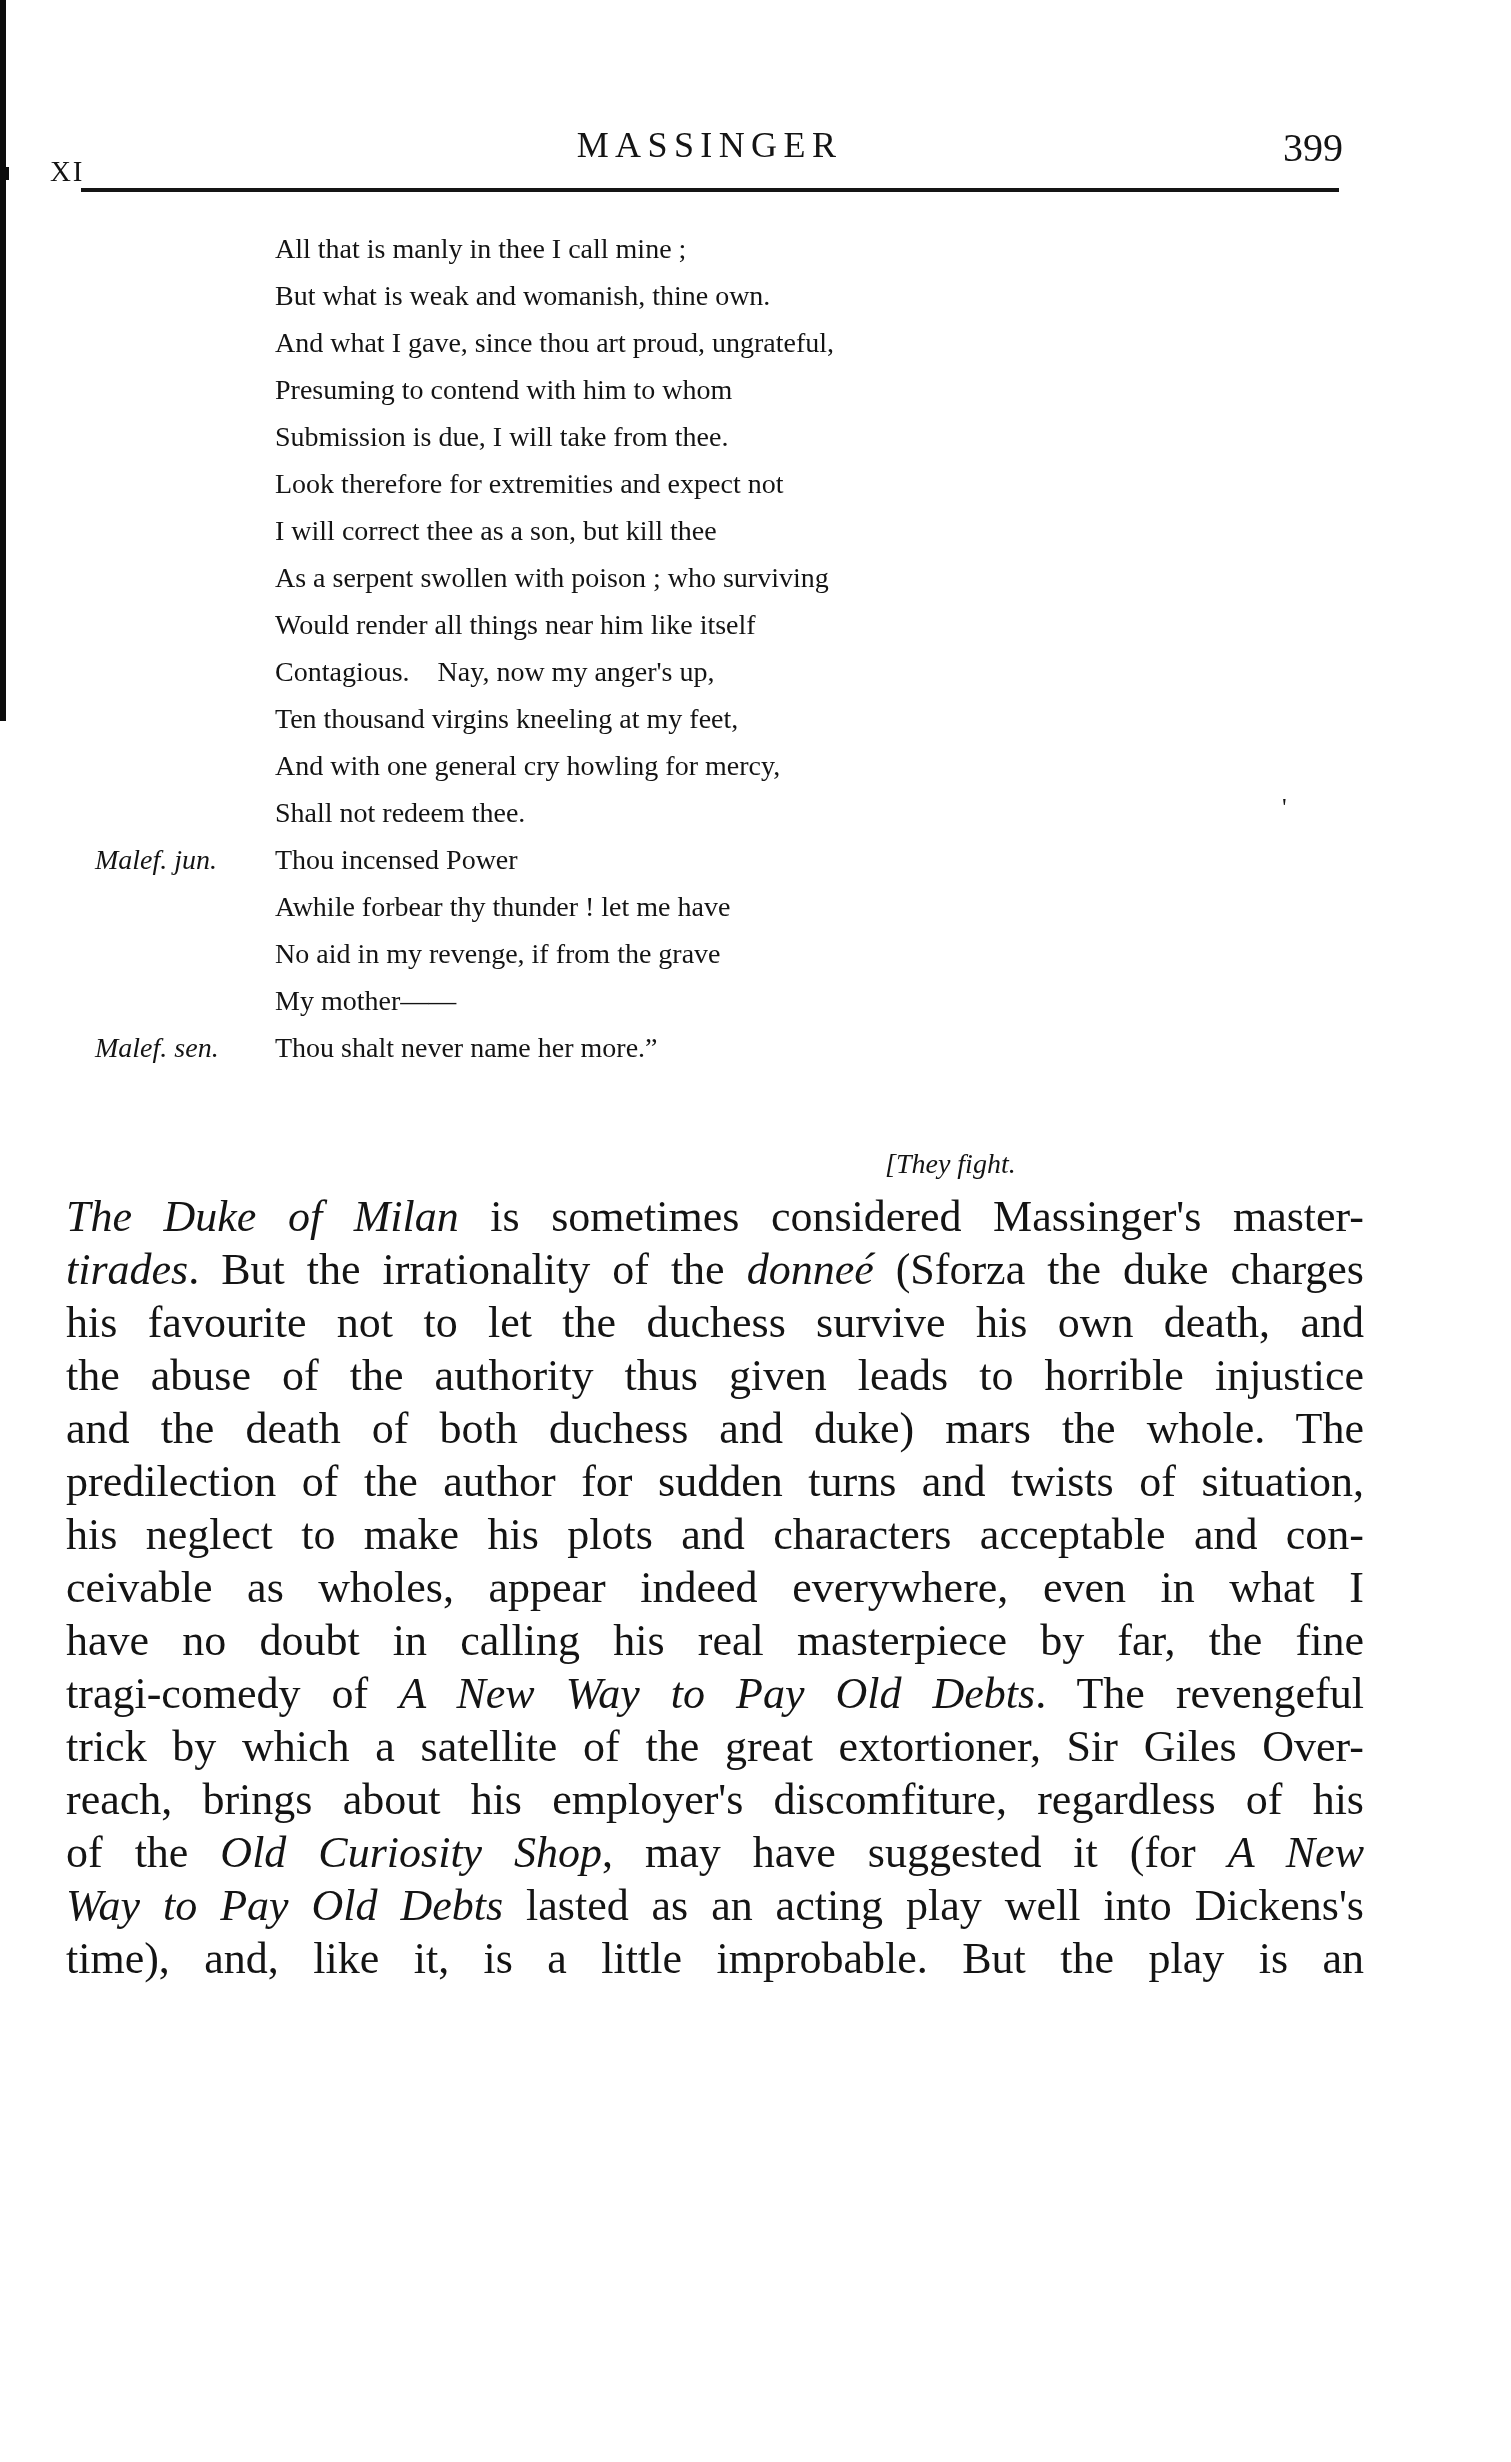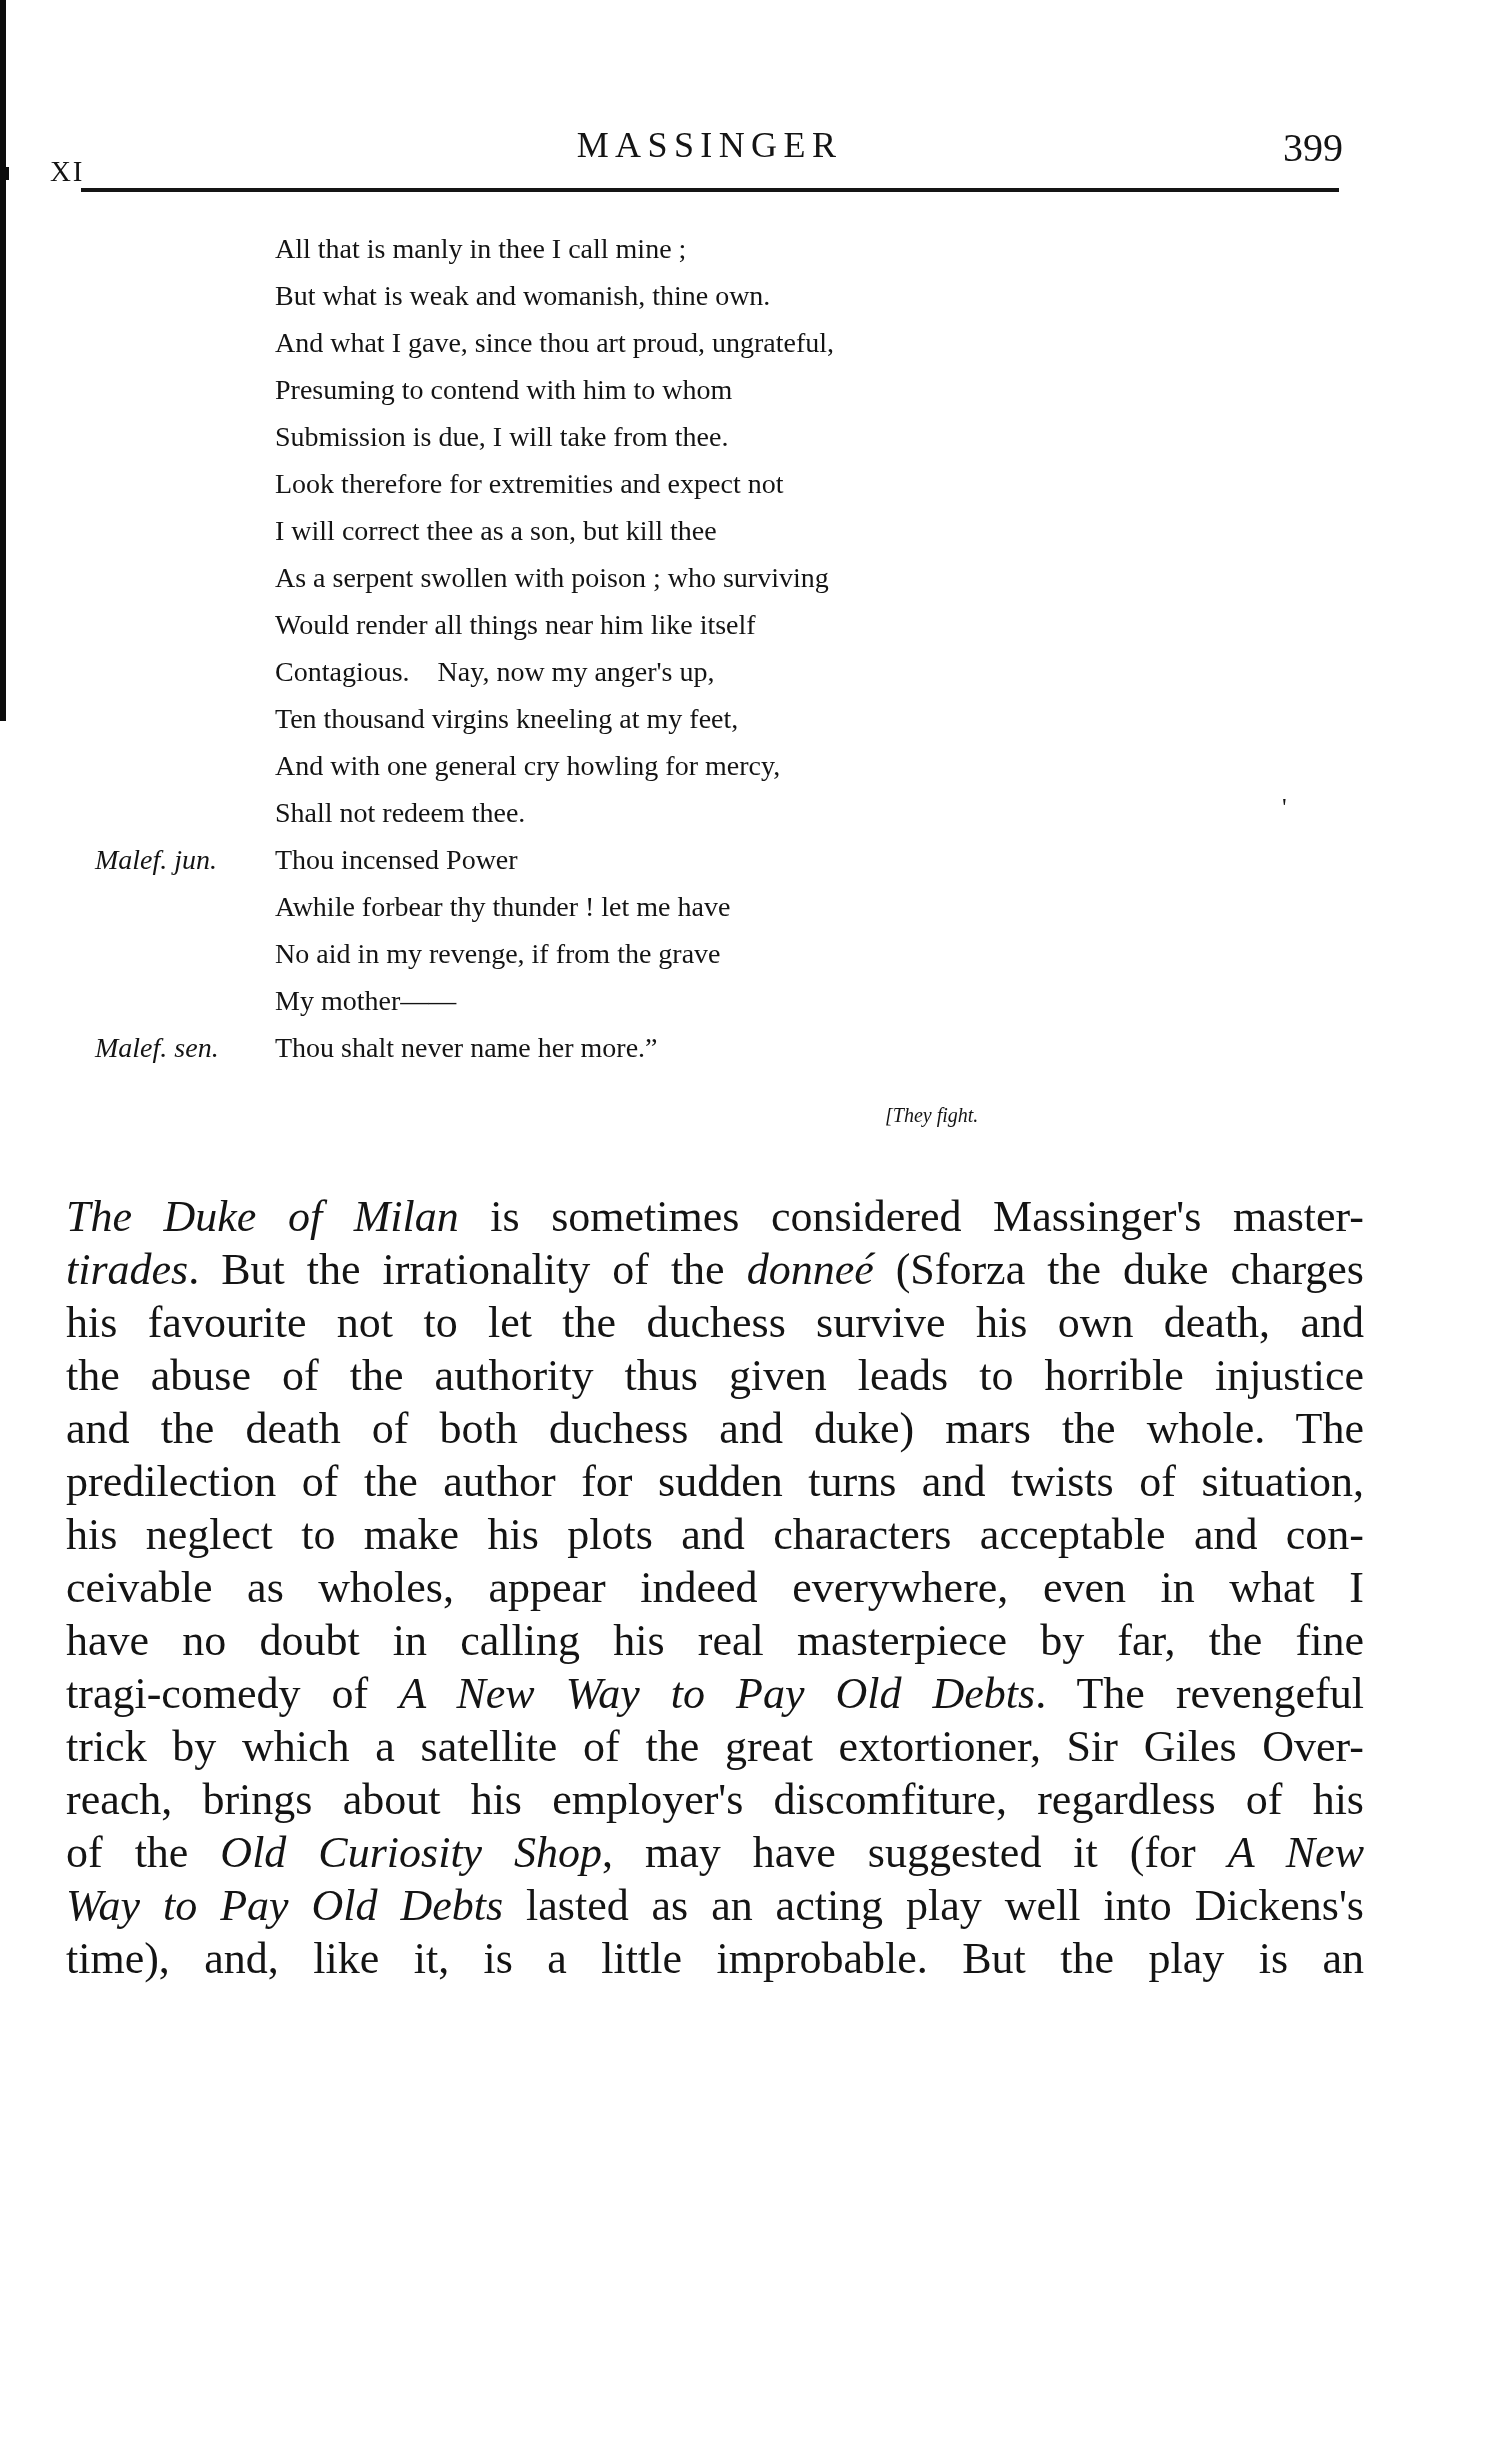--- a/index.html
+++ b/index.html
@@ -46,22 +46,22 @@
   .poem-line { position: relative; height: 47px; }
   .speaker {
     position: absolute; left: -180px; top: 0;
     font-style: italic;
     text-align: right;
   }
   .stray {
     position: absolute; left: 1007px; top: -5.5px; font-size: 26px;
   }
   .stage-direction {
-    position: absolute; left: 885px; top: 1104px;
-    font-style: italic; font-size: 20px;
+    position: absolute; left: 885px; top: 1148px;
+    font-style: italic; font-size: 28px;
   }
 
   
   .prose {
     position: absolute; left: 66px; top: 1190px; width: 1298px;
     font-size: 44px; line-height: 53px;
   }
   .prose-line {
     text-align: justify;
     text-align-last: justify;

